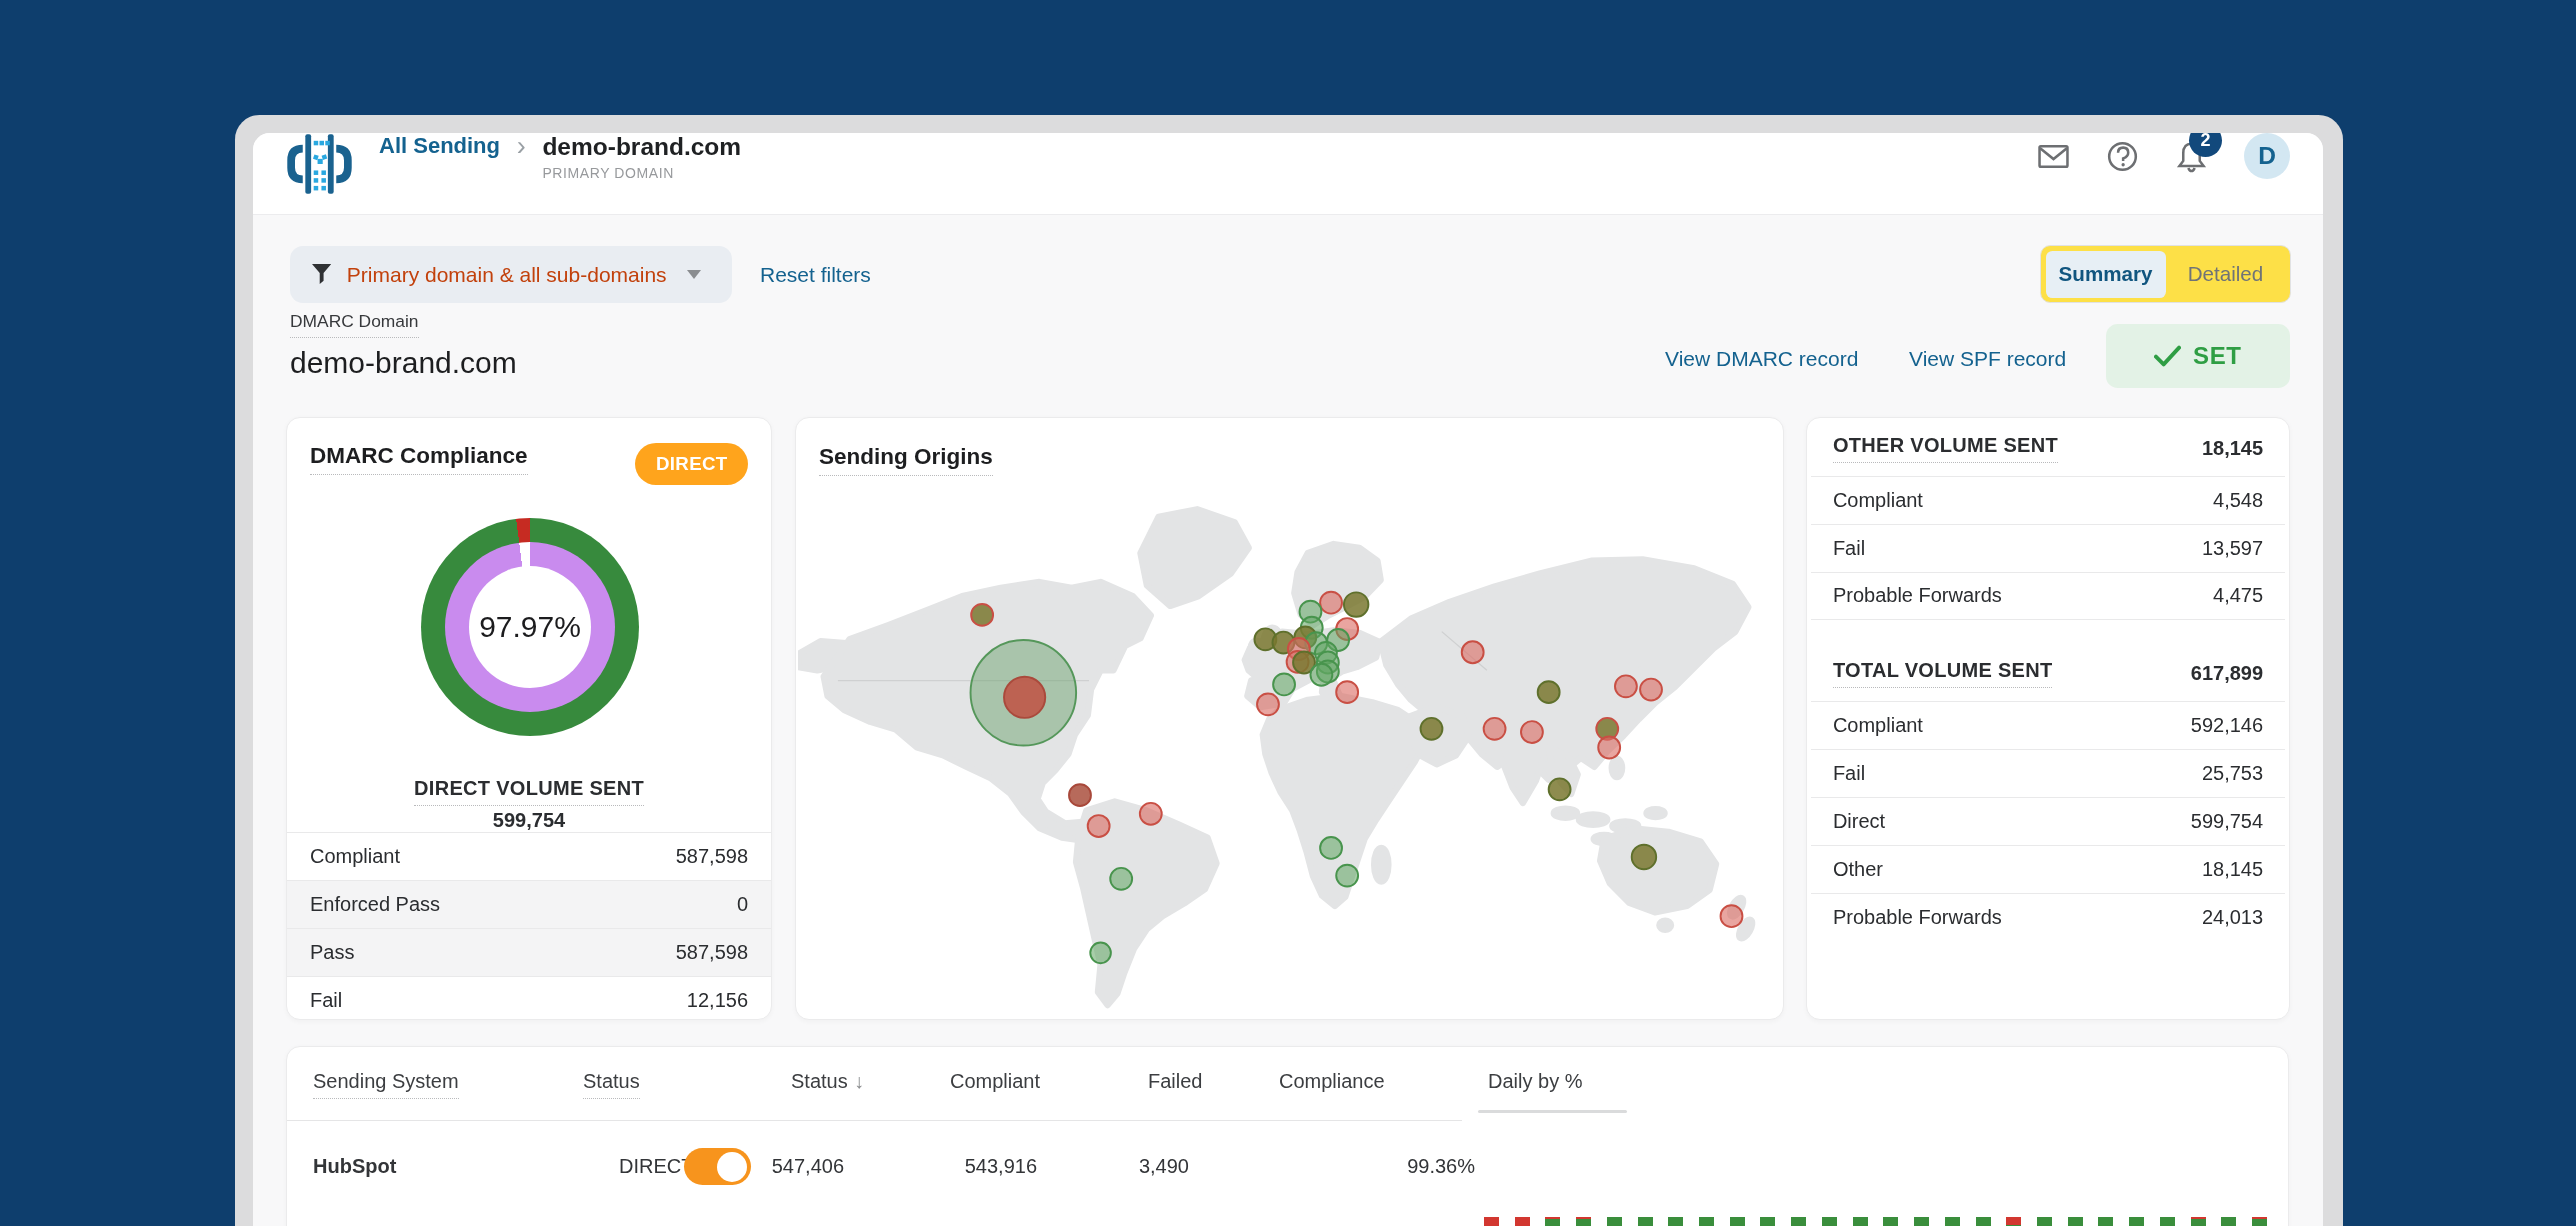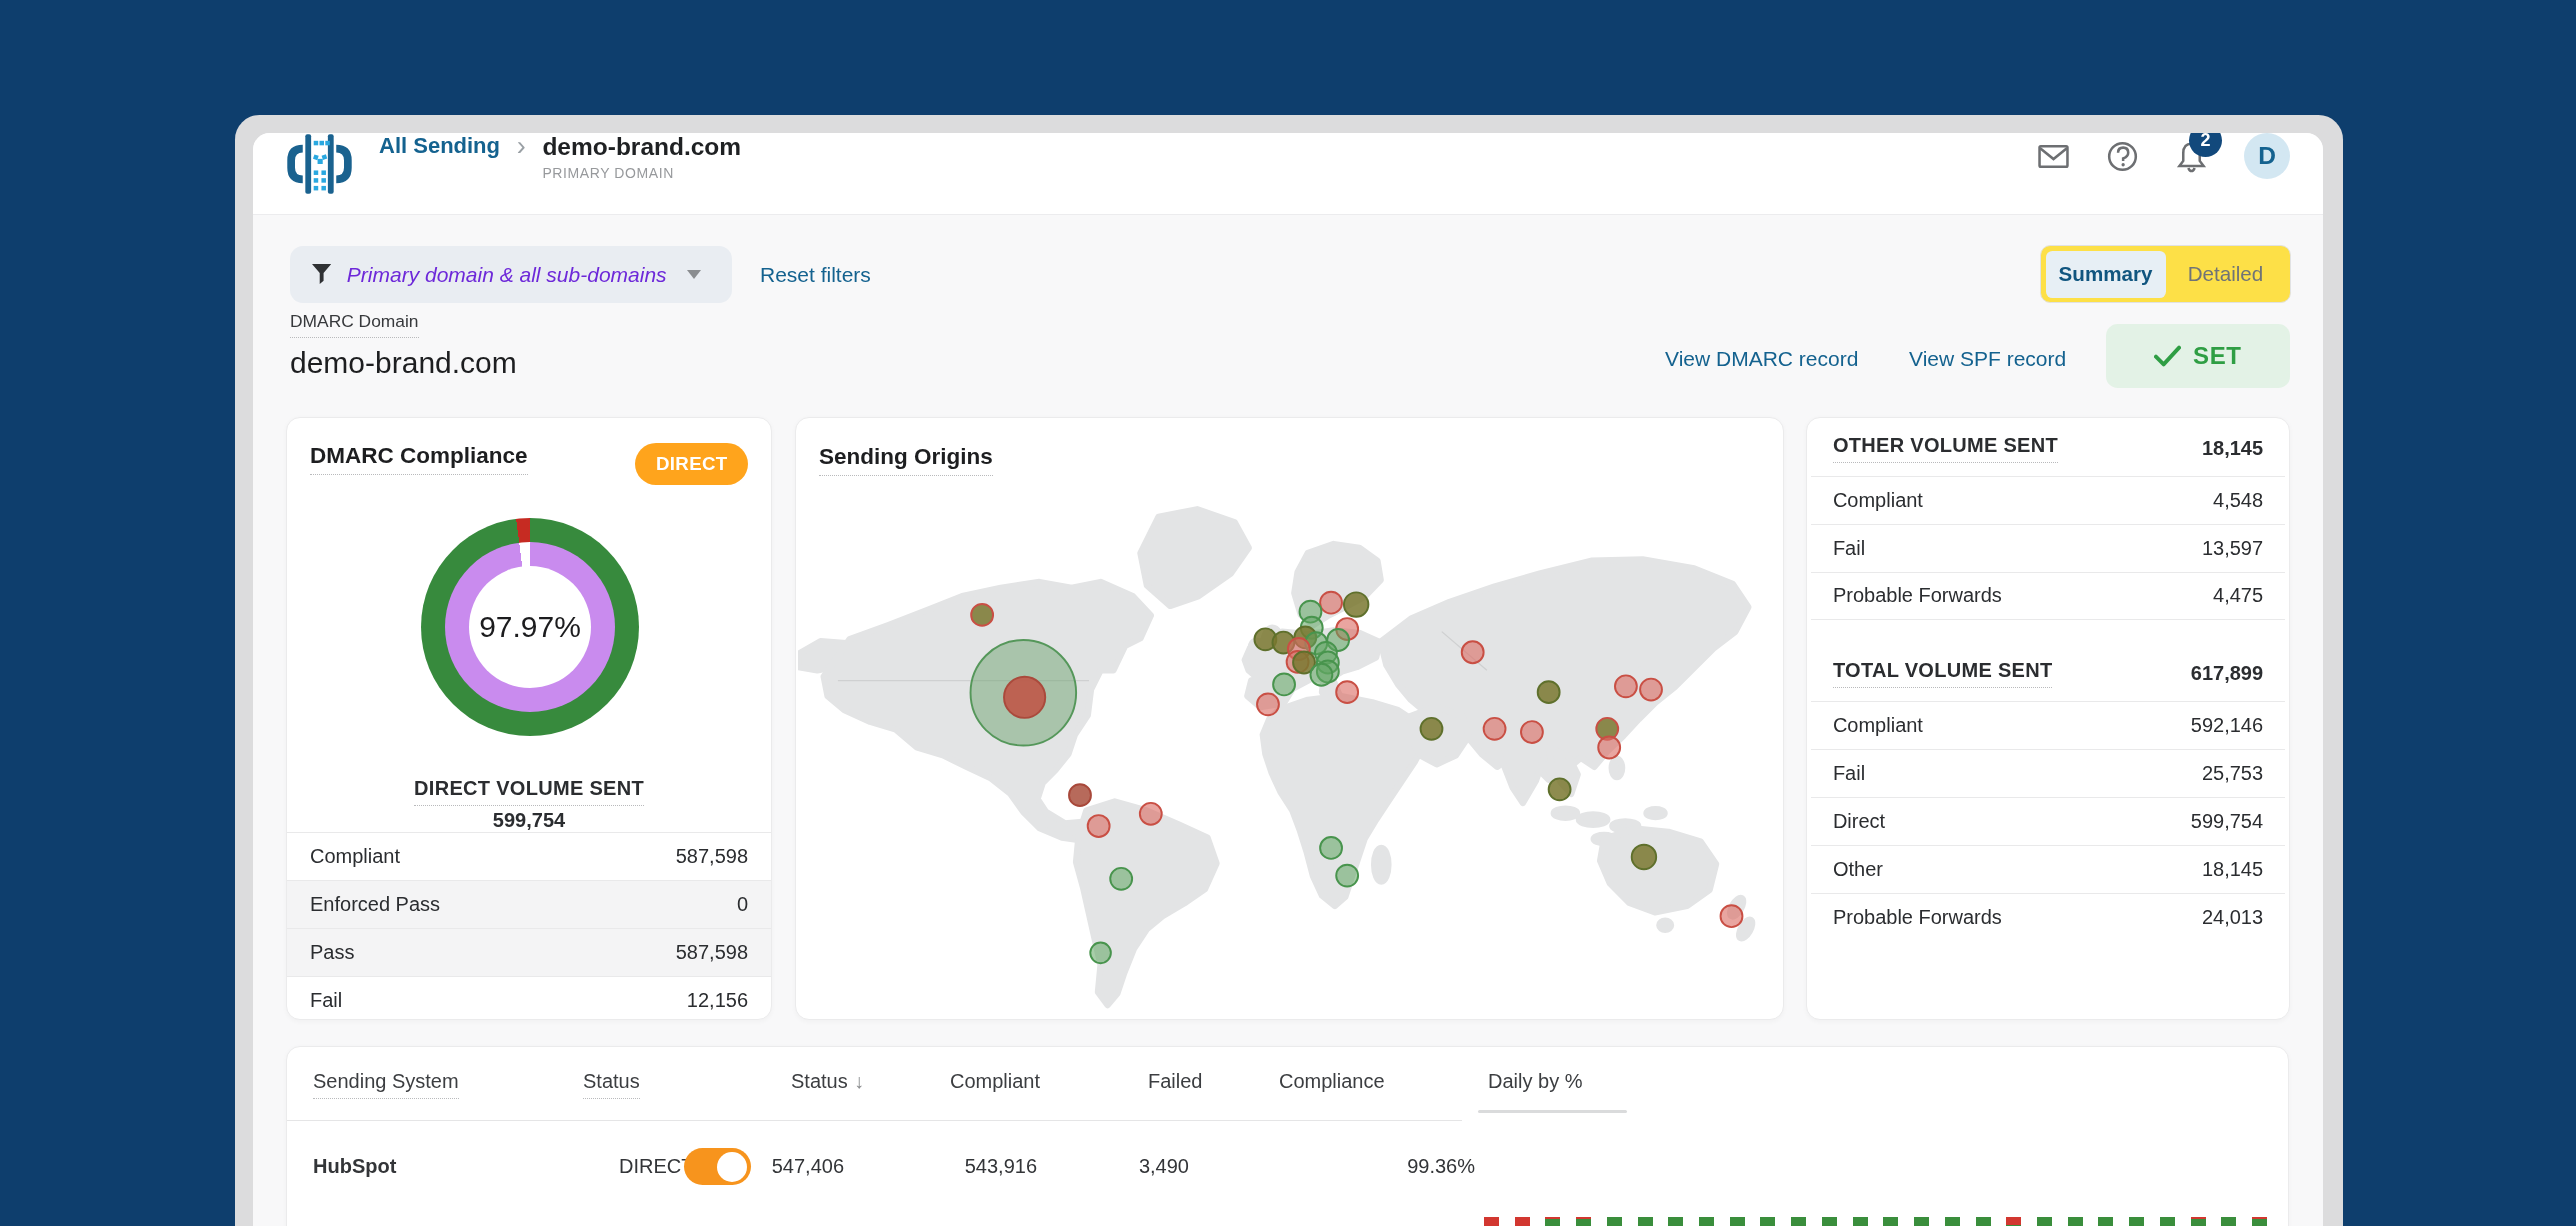--- a/index.html
+++ b/index.html
@@ -23,21 +23,21 @@
   .hicon { width:33px; height:33px; color:#6d6f72; }
   .bell-wrap { position:relative; width:33px; height:33px; }
   .badge { position:absolute; right:-14px; top:-15.5px; width:33px; height:33px; border-radius:50%;
            background:#12497c; color:#fff; font-size:18px; font-weight:700; display:flex; align-items:center; justify-content:center; }
   .avatar { width:46px; height:46px; border-radius:50%; background:#d3e7f2; color:#14628f;
             font-size:24.5px; font-weight:700; display:flex; align-items:center; justify-content:center; }
 
   
   .filter-pill { position:absolute; left:37px; top:113px; width:442px; height:57px; background:#e9edf2;
                  border-radius:13px; display:flex; align-items:center; padding:0 22px; gap:15.5px; }
-  .filter-pill .label { font-size:21px; color:#6d28d9;font-style:italic; }
+  .filter-pill .label { font-size:21px; color:#c2410c; }
   .caret-down { width:0; height:0; border-left:7.7px solid transparent; border-right:7.7px solid transparent;
                 border-top:9px solid #8a8d90; margin-left:5.2px; }
   .reset-link { position:absolute; left:507px; top:113px; height:57px; display:flex; align-items:center;
                 font-size:21px; font-weight:500; color:#14628f; }
   .view-toggle { position:absolute; left:1787px; top:112px; width:251px; height:58px; background:#fde047;
                  border:1.3px solid #e1e2e3; border-radius:10.3px; display:flex; align-items:center; padding:4.5px; }
   .seg { flex:1; height:100%; display:flex; align-items:center; justify-content:center; font-size:20.6px; border-radius:6.4px; }
   .seg.active { background:#e7eff5; color:#10557f; font-weight:700; }
   .seg.inactive { color:#6f7377; }
 

